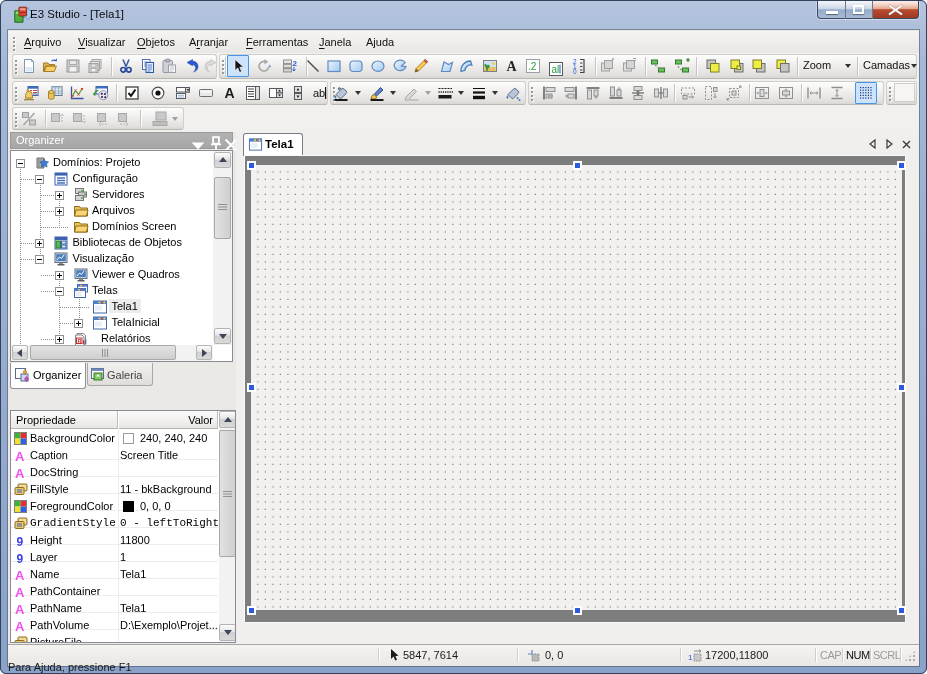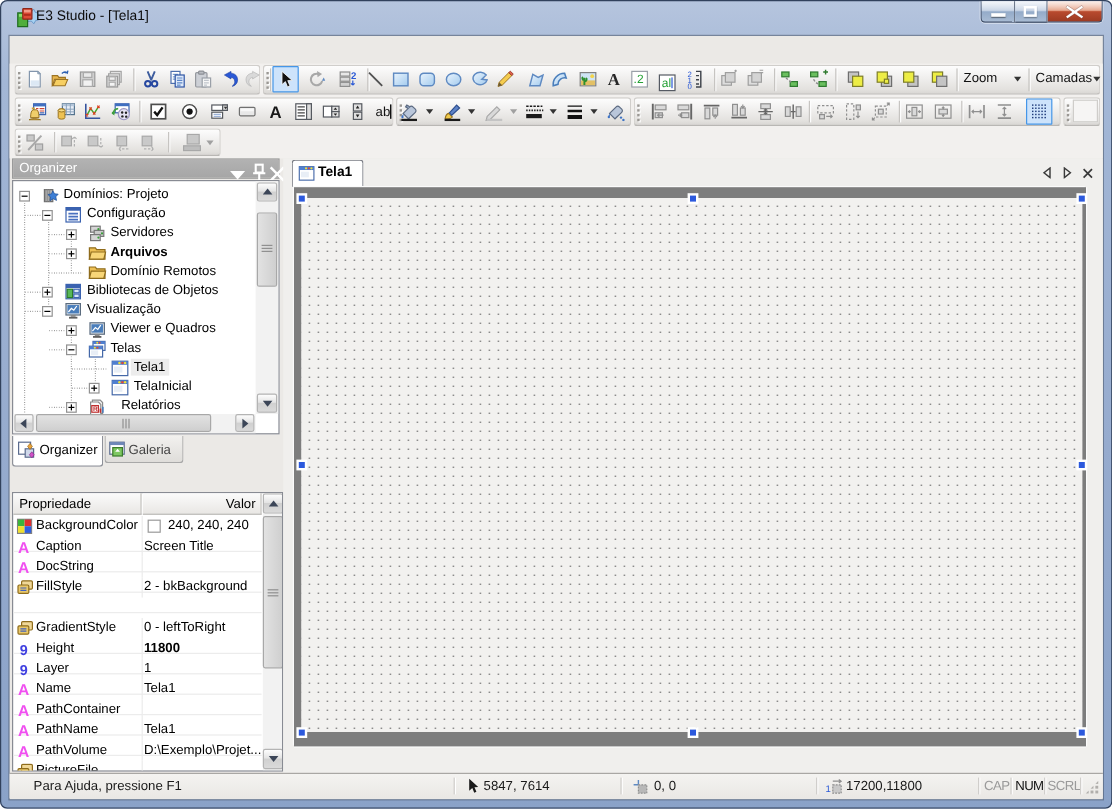--- a/index.html
+++ b/index.html
@@ -81,20 +81,30 @@
  <div class="cbtn cls">
           <div class="gl"></div>
           <svg style="position:absolute;left:15px;top:3px" width="15" height="12" viewBox="0 0 15 12">
             <path d="M1.5,0.5 L7.5,4.6 L13.5,0.5 L14.8,2.2 L9.6,6 L14.8,9.8 L13.5,11.5 L7.5,7.4 L1.5,11.5 L0.2,9.8 L5.4,6 L0.2,2.2 Z" fill="#fff" stroke="rgba(60,0,0,.35)" stroke-width=".6"></path>
           </svg>
         </div>
 </div>
     </div>
     <div id="client">
 <div style="position:absolute;left:0;top:23px;width:911px;height:79px;background:#f2f0ee;"></div>
+<div id="menubar">
+<div class="grip" style="left:5px;"></div>
+<span class="menuitem" style="left:16px;"><u>A</u>rquivo</span>
+<span class="menuitem" style="left:70px;"><u>V</u>isualizar</span>
+<span class="menuitem" style="left:129px;"><u>O</u>bjetos</span>
+<span class="menuitem" style="left:181px;">A<u>r</u>ranjar</span>
+<span class="menuitem" style="left:238px;"><u>F</u>erramentas</span>
+<span class="menuitem" style="left:311px;"><u>J</u>anela</span>
+<span class="menuitem" style="left:358px;">Ajuda</span>
+</div>
       <div class="tbrow" style="top:24px;height:25px;">
         <div class="band" style="left:4px;width:205px;"></div>
         <div class="band" style="left:211px;width:698px;"></div>
         <div class="grip" style="left:7px;"></div>
         <div class="tbtn" style="left:10px;top:1px;width:22px;height:22px;">
           <svg width="16" height="16" viewBox="0 0 16 16">
             <path d="M3.5,1.5 h7 l2,2 v11 h-9 z" fill="#fff" stroke="#8396ad"></path>
             <path d="M10.5,1.5 l2,2 h-2 z" fill="#c7d4e4" stroke="#8396ad" stroke-width=".8"></path>
             <rect x="4.5" y="9" width="7" height="4.5" fill="#dce8f4"></rect>
           </svg>
@@ -715,27 +725,27 @@
               <circle cx="12" cy="7.5" r=".9" fill="#3aa03a"></circle>
               <circle cx="9" cy="11" r=".9" fill="#3aa03a"></circle>
             </svg></div>
           <div class="trow" style="left:81.0px;top:36px;"><span class="lbl" style="position:static;">Servidores</span></div>
           <div style="position:absolute;left:29.5px;top:60px;width:13.5px;height:1px;background-image:linear-gradient(90deg,#909090 1px,transparent 1px);background-size:2px 1px;"></div>
           <div class="exp plus" style="left:43.5px;top:55.5px;"></div>
           <div class="ticon" style="left:61.5px;top:52px;"><svg width="16" height="16" viewBox="0 0 16 16">
               <path d="M1.5,13 v-9.5 h5 l1,1.5 h7 v8 z" fill="#eec156" stroke="#8f6c1c"></path>
               <path d="M1.5,13 l1.5-6 h12 l-1.5,6 z" fill="#f8d678" stroke="#8f6c1c"></path>
             </svg></div>
-          <div class="trow" style="left:81.0px;top:52px;font-weight:bold;"><span class="lbl" style="position:static;">Arquivos</span></div>
+          <div class="trow" style="left:81.0px;top:52px;"><span class="lbl" style="position:static;">Arquivos</span></div>
           <div style="position:absolute;left:29.5px;top:76px;width:28.5px;height:1px;background-image:linear-gradient(90deg,#909090 1px,transparent 1px);background-size:2px 1px;"></div>
           <div class="ticon" style="left:61.5px;top:68px;"><svg width="16" height="16" viewBox="0 0 16 16">
               <path d="M1.5,13 v-9.5 h5 l1,1.5 h7 v8 z" fill="#eec156" stroke="#8f6c1c"></path>
               <path d="M1.5,13 l1.5-6 h12 l-1.5,6 z" fill="#f8d678" stroke="#8f6c1c"></path>
             </svg></div>
-          <div class="trow" style="left:81.0px;top:68px;"><span class="lbl" style="position:static;">Domínio Remotos</span></div>
+          <div class="trow" style="left:81.0px;top:68px;"><span class="lbl" style="position:static;">Domínios Screen</span></div>
           <div style="position:absolute;left:10px;top:92px;width:13.5px;height:1px;background-image:linear-gradient(90deg,#909090 1px,transparent 1px);background-size:2px 1px;"></div>
           <div class="exp plus" style="left:24.0px;top:87.5px;"></div>
           <div class="ticon" style="left:42.0px;top:84px;"><svg width="16" height="16" viewBox="0 0 16 16">
               <rect x="2" y="2" width="12" height="12" fill="#fff" stroke="#3a62b0"></rect>
               <rect x="2" y="2" width="12" height="3" fill="#3a62b0"></rect>
               <rect x="3" y="6" width="4.5" height="7" fill="#57b757" stroke="#2c7a2c"></rect>
               <rect x="8.5" y="6" width="4.5" height="3" fill="#d8e6f6" stroke="#3a62b0"></rect>
               <rect x="8.5" y="10" width="4.5" height="3" fill="#d8e6f6" stroke="#3a62b0"></rect>
             </svg></div>
           <div class="trow" style="left:61.5px;top:84px;"><span class="lbl" style="position:static;">Bibliotecas de Objetos</span></div>
@@ -876,39 +886,52 @@
             <span class="vl"></span>
             <div style="position:absolute;left:107px;top:0;width:1px;height:17px;background:#ececec;"></div>
           </div>
           <div class="prow" style="top:70px;">
             <span class="picon"><svg width="15" height="13" viewBox="0 0 15 13">
                 <rect x="4" y="1" width="9" height="7" rx="1" fill="#f0d898" stroke="#8f6c1c"></rect>
                 <rect x="1" y="4.5" width="9" height="7" rx="1" fill="#e8c86a" stroke="#8f6c1c"></rect>
                 <path d="M3,7 h5 M3,9 h5" stroke="#4060c0" stroke-width="1"></path>
               </svg></span>
             <span class="nm">FillStyle</span>
-            <span class="vl">2 - bkBackground</span>
-            <div style="position:absolute;left:107px;top:0;width:1px;height:17px;background:#ececec;"></div>
-          </div>
-          <div class="prow" style="top:104px;">
+            <span class="vl">11 - bkBackground</span>
+            <div style="position:absolute;left:107px;top:0;width:1px;height:17px;background:#ececec;"></div>
+          </div>
+          <div class="prow" style="top:87px;">
+            <span class="picon"><svg width="13" height="13" viewBox="0 0 13 13">
+                <rect x="0.5" y="0.5" width="6" height="6" fill="#3cb43c"></rect>
+                <rect x="6.5" y="0.5" width="6" height="6" fill="#e03030"></rect>
+                <rect x="0.5" y="6.5" width="6" height="6" fill="#f0e030"></rect>
+                <rect x="6.5" y="6.5" width="6" height="6" fill="#3060e0"></rect>
+                <rect x="0.5" y="0.5" width="12" height="12" fill="none" stroke="#808080"></rect>
+              </svg></span>
+            <span class="nm">ForegroundColor</span>
+            <span style="position:absolute;left:112px;top:3px;width:11px;height:11px;background:#000;"></span>
+            <span class="vl" style="left:129px;">0, 0, 0</span>
+            <div style="position:absolute;left:107px;top:0;width:1px;height:17px;background:#ececec;"></div>
+          </div>
+          <div class="prow" style="top:104px;font-family:Liberation Mono, monospace;">
             <span class="picon"><svg width="15" height="13" viewBox="0 0 15 13">
                 <rect x="4" y="1" width="9" height="7" rx="1" fill="#f0d898" stroke="#8f6c1c"></rect>
                 <rect x="1" y="4.5" width="9" height="7" rx="1" fill="#e8c86a" stroke="#8f6c1c"></rect>
                 <path d="M3,7 h5 M3,9 h5" stroke="#4060c0" stroke-width="1"></path>
               </svg></span>
             <span class="nm">GradientStyle</span>
             <span class="vl">0 - leftToRight</span>
             <div style="position:absolute;left:107px;top:0;width:1px;height:17px;background:#ececec;"></div>
           </div>
           <div class="prow" style="top:121px;">
             <span class="picon"><svg width="13" height="13" viewBox="0 0 13 13">
                 <text x="2.5" y="11.5" font-size="12" font-weight="bold" fill="#4040e0" font-family="Liberation Sans">9</text>
               </svg></span>
             <span class="nm">Height</span>
-            <span class="vl" style="font-weight:bold;">11800</span>
+            <span class="vl" style="font-weight:normal;">11800</span>
             <div style="position:absolute;left:107px;top:0;width:1px;height:17px;background:#ececec;"></div>
           </div>
           <div class="prow" style="top:138px;">
             <span class="picon"><svg width="13" height="13" viewBox="0 0 13 13">
                 <text x="2.5" y="11.5" font-size="12" font-weight="bold" fill="#4040e0" font-family="Liberation Sans">9</text>
               </svg></span>
             <span class="nm">Layer</span>
             <span class="vl">1</span>
             <div style="position:absolute;left:107px;top:0;width:1px;height:17px;background:#ececec;"></div>
           </div>
@@ -1001,21 +1024,21 @@
           <div class="handle" style="left:329.5px;top:7px;"></div>
           <div class="handle" style="left:654px;top:7px;"></div>
           <div class="handle" style="left:4px;top:229px;"></div>
           <div class="handle" style="left:654px;top:229px;"></div>
           <div class="handle" style="left:4px;top:451.5px;"></div>
           <div class="handle" style="left:329.5px;top:451.5px;"></div>
           <div class="handle" style="left:654px;top:451.5px;"></div>
         </div>
       </div>
       <div id="statusbar">
-<span class="sitxt" style="left:20px;">Para Ajuda, pressione F1</span>
+<span class="sitxt" style="left:0;margin-top:12px;">Para Ajuda, pressione F1</span>
 <div class="ssep" style="left:370px;"></div>
 <svg style="position:absolute;left:381px;top:3px;" width="11" height="14" viewBox="0 0 11 14">
           <path d="M2,1 L2,11 L4.6,8.6 L6.2,12.6 L8,11.8 L6.4,8 L9.5,7.8 Z" fill="#1a1a1a"></path>
         </svg>
 <span class="sitxt" style="left:395px;">5847, 7614</span>
 <div class="ssep" style="left:509px;"></div>
 <svg style="position:absolute;left:519px;top:4px;" width="13" height="13" viewBox="0 0 13 13">
           <path d="M5,1 v4 M1,5 h4" stroke="#5f8ac2" stroke-width="1.2"></path>
           <rect x="5" y="5" width="7" height="7" fill="#b8b8b8" stroke="#8f8f8f" stroke-dasharray="1.5,1"></rect>
         </svg>

